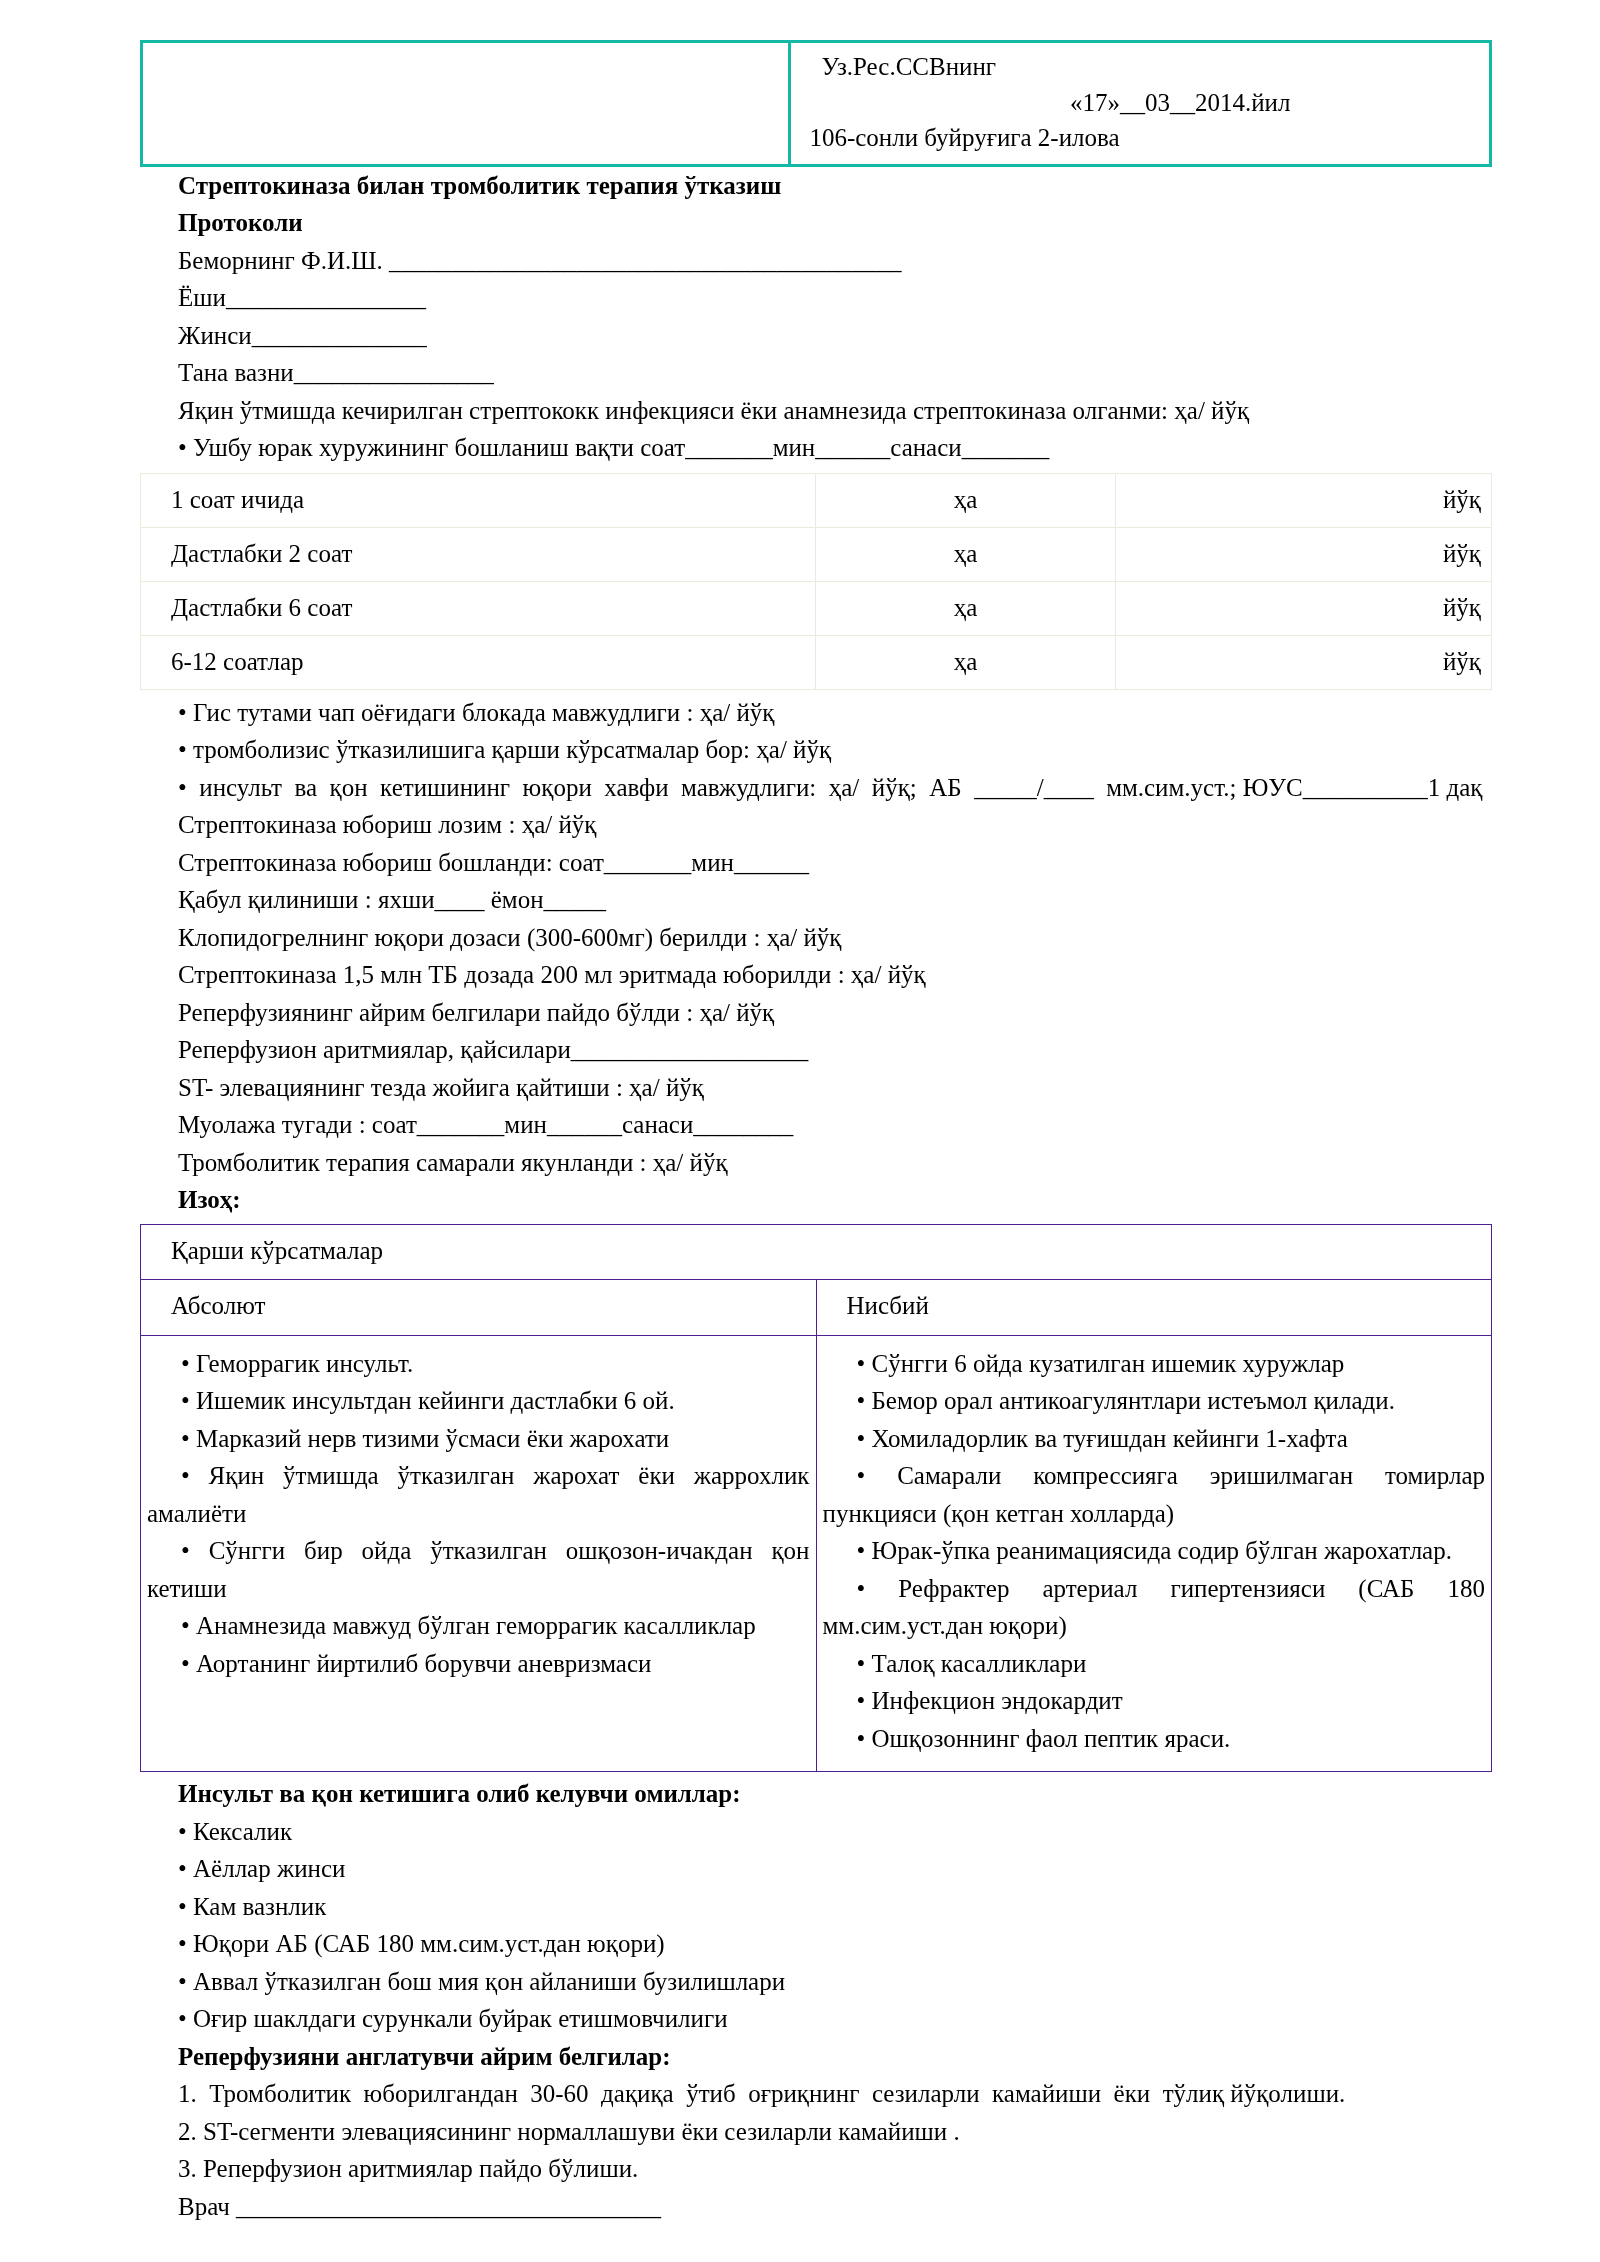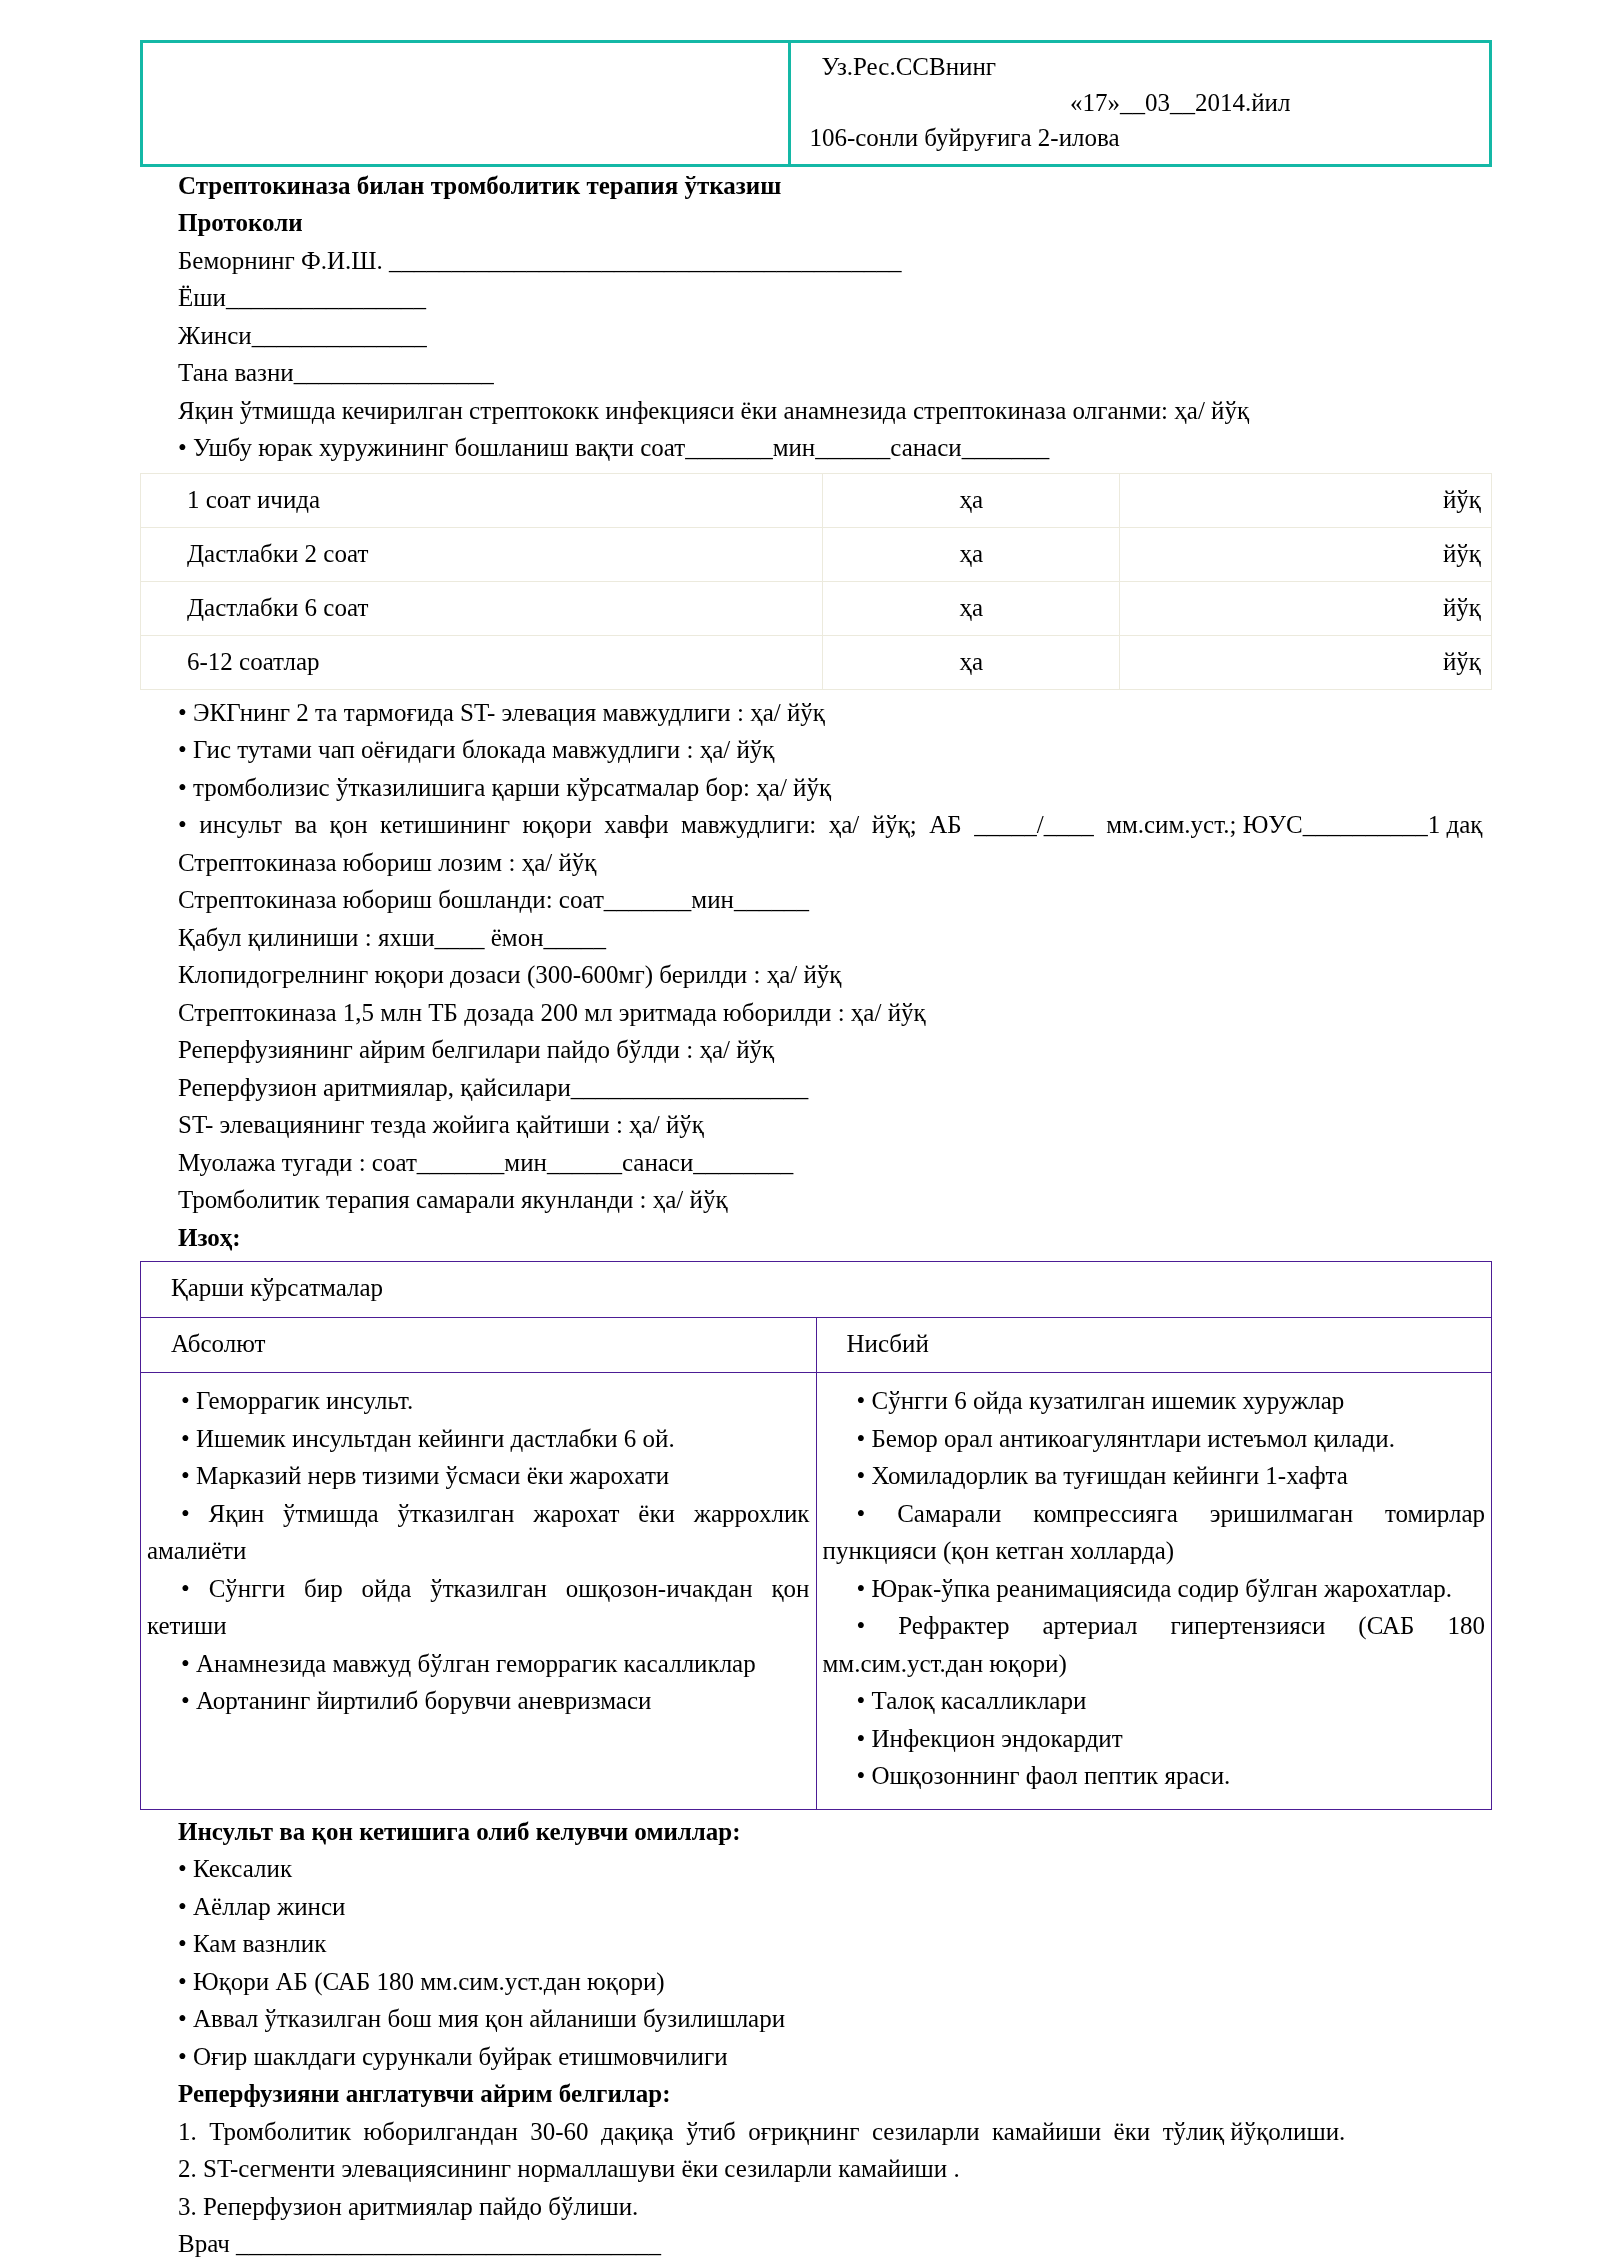--- a/index.html
+++ b/index.html
@@ -70,21 +70,21 @@
     table-layout: fixed;
     margin: 6px 0 4px 0;
   }
   table.yn td {
     border: 1px solid #eceadd;
     font-size: 25px;
     line-height: 1.4;
     padding: 8px 10px 10px 10px;
     height: 34px;
   }
-  table.yn td.c1 { width: 50%; padding-left: 46px; font-family: Liberation Serif, serif; }
+  table.yn td.c1 { width: 50%; padding-left: 30px; font-family: Liberation Serif, serif; }
   table.yn td.c2 { width: 22%; text-align: center; }
   table.yn td.c3 { width: 28%; text-align: right; }
 
   
   table.ci {
     border-collapse: collapse;
     width: 100%;
     table-layout: fixed;
     margin: 5px 0 3px 0;
   }
@@ -161,21 +161,20 @@
       </tr>
       <tr>
         <td class="c1">6-12 соатлар</td>
         <td class="c2">ҳа</td>
         <td class="c3">йўқ</td>
       </tr>
     </tbody>
   </table>
 
   <div class="blk">
-    <p class="ln">• ЭКГнинг 2 та тармоғида ST- элевация мавжудлиги : ҳа/ йўқ</p>
     <p class="ln">• Гис тутами чап оёғидаги блокада мавжудлиги : ҳа/ йўқ</p>
     <p class="ln">• тромболизис ўтказилишига қарши кўрсатмалар бор: ҳа/ йўқ</p>
     <p class="ln bullet-hang">•  инсульт  ва  қон  кетишининг  юқори  хавфи  мавжудлиги:  ҳа/  йўқ;  АБ  _____/____  мм.сим.уст.; ЮУС__________1 дақ</p>
   </div>
 
   <div class="blk">
     <p class="ln">Стрептокиназа юбориш лозим : ҳа/ йўқ</p>
     <p class="ln">Стрептокиназа юбориш бошланди: соат_______мин______</p>
     <p class="ln">Қабул қилиниши : яхши____ ёмон_____</p>
     <p class="ln">Клопидогрелнинг юқори дозаси (300-600мг) берилди : ҳа/ йўқ</p>

